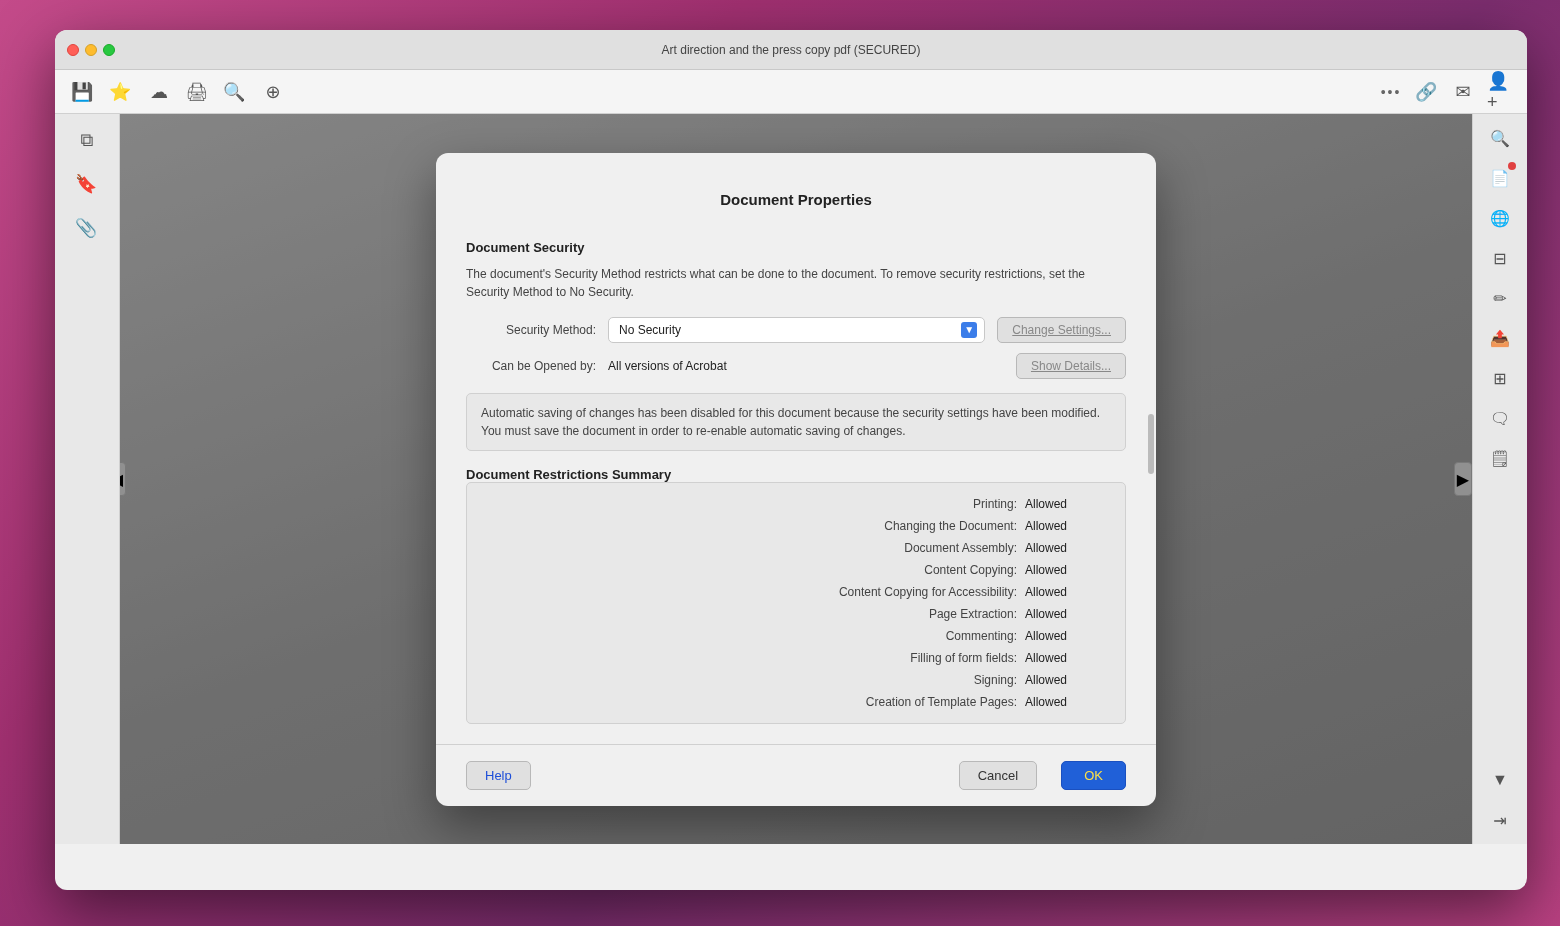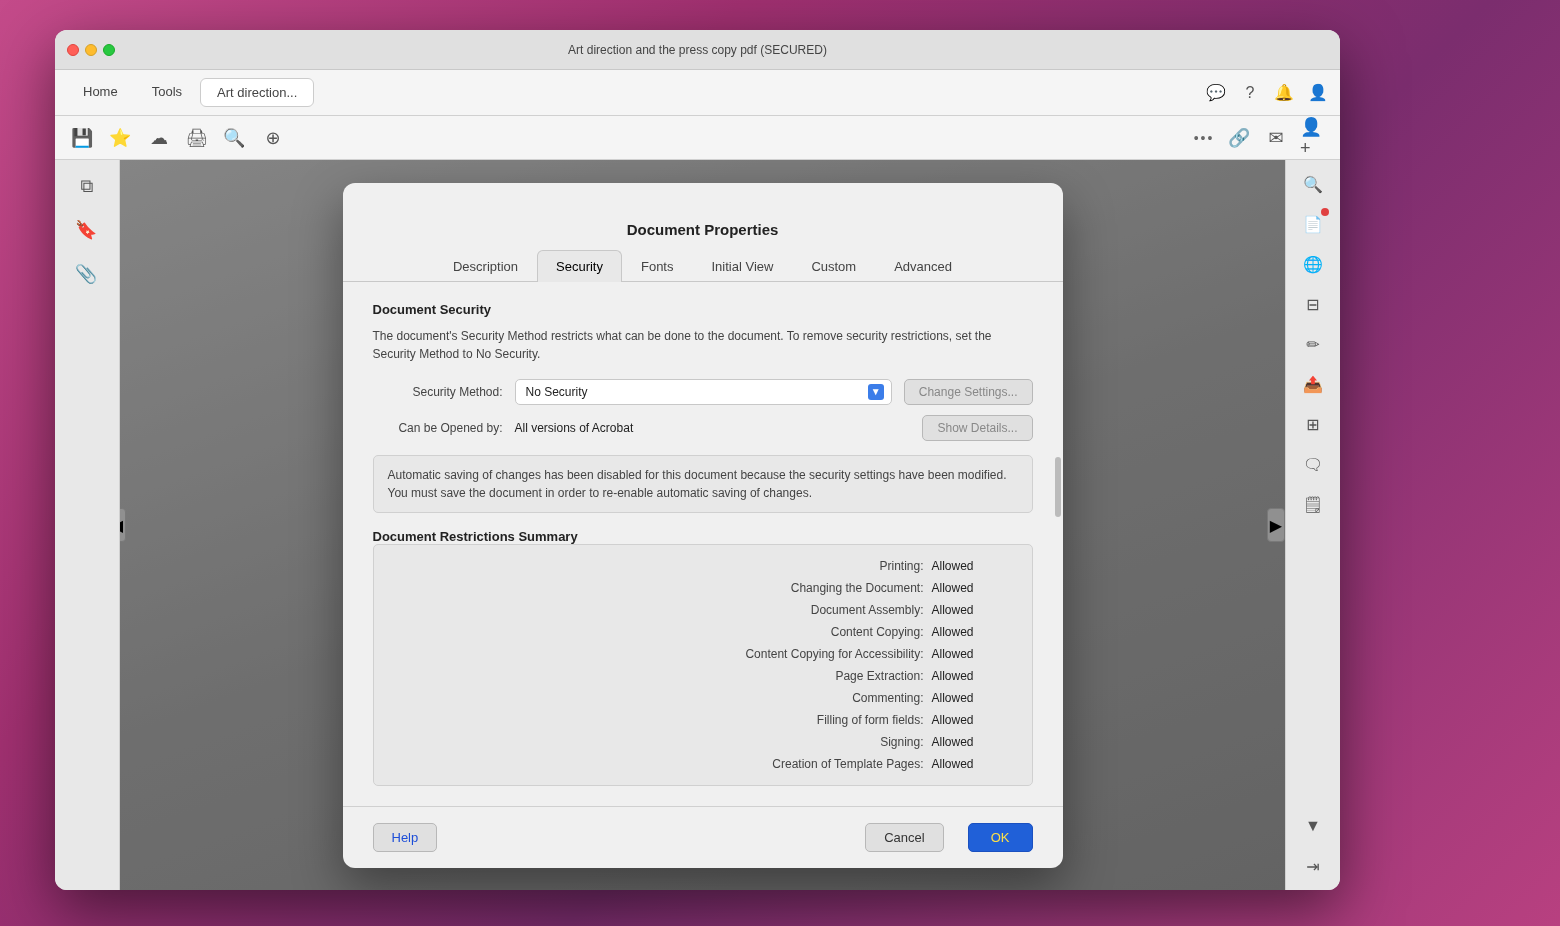--- a/index.html
+++ b/index.html
@@ -10,21 +10,21 @@
       font-family: -apple-system, BlinkMacSystemFont, 'Helvetica Neue', sans-serif;
       background: linear-gradient(135deg, #c44b8a 0%, #a03070 30%, #7b2d6e 60%, #b84080 100%);
       position: relative;
     }
 
     
     .mac-window {
       position: absolute;
       top: 30px;
       left: 55px;
-      width: 1285px;
+      width: 1472px;
       height: 860px;
       background: #f0f0f0;
       border-radius: 12px;
       box-shadow: 0 20px 60px rgba(0,0,0,0.5);
       overflow: hidden;
     }
 
     
     .title-bar {
       height: 40px;
@@ -323,20 +323,21 @@
     }
     .btn-gray {
       padding: 5px 14px;
       background: #e0e0e0;
       border: 1px solid #b8b8b8;
       border-radius: 5px;
       font-size: 12px;
       color: #888;
       cursor: not-allowed;
       white-space: nowrap;
+      text-decoration: underline;
     }
 
     
     .opened-row {
       display: flex;
       align-items: center;
       gap: 12px;
       margin-bottom: 14px;
     }
     .opened-label {
@@ -457,33 +458,20 @@
 
   <div class="title-bar">
     <div class="traffic-lights">
       <div class="traffic-light tl-red"></div>
       <div class="traffic-light tl-yellow"></div>
       <div class="traffic-light tl-green"></div>
     </div>
     <div class="title-bar-text">Art direction and the press copy pdf (SECURED)</div>
   </div>
 
-  <div class="app-toolbar">
-    <div class="nav-tabs">
-      <div class="nav-tab">Home</div>
-      <div class="nav-tab">Tools</div>
-      <div class="nav-tab active">Art direction...</div>
-    </div>
-    <div class="toolbar-right">
-      <div class="toolbar-icon">💬</div>
-      <div class="toolbar-icon">?</div>
-      <div class="toolbar-icon">🔔</div>
-      <div class="toolbar-icon">👤</div>
-    </div>
-  </div>
 
   <div class="icon-toolbar">
     <div class="icon-btn">💾</div>
     <div class="icon-btn">⭐</div>
     <div class="icon-btn">☁</div>
     <div class="icon-btn">🖨</div>
     <div class="icon-btn">🔍</div>
     <div class="icon-btn">⊕</div>
     <div style="margin-left:auto; display:flex; gap:12px;">
       <div class="icon-btn" style="font-size:14px; letter-spacing:2px; color:#666">•••</div>
@@ -512,28 +500,20 @@
 
       <div style="position:absolute; left:-12px; top:50%; transform:translateY(-50%); width:18px; height:34px; background:#ddd; border:1px solid #bbb; border-radius:4px; display:flex; align-items:center; justify-content:center; cursor:pointer; z-index:10;">◀</div>
 
       <div class="modal-overlay">
         <div class="dialog" style="position:relative;">
 
           <div class="dialog-title-bar">
             <div class="dialog-title">Document Properties</div>
           </div>
 
-          <div class="dialog-tabs">
-            <div class="dialog-tab">Description</div>
-            <div class="dialog-tab active">Security</div>
-            <div class="dialog-tab">Fonts</div>
-            <div class="dialog-tab">Initial View</div>
-            <div class="dialog-tab">Custom</div>
-            <div class="dialog-tab">Advanced</div>
-          </div>
 
           <div class="dialog-content">
 
             <div class="section-title">Document Security</div>
             <div class="section-desc">The document's Security Method restricts what can be done to the document. To remove security restrictions, set the Security Method to No Security.</div>
 
             <div class="field-row">
               <div class="field-label">Security Method:</div>
               <div class="select-wrapper">
                 <select class="select-field">

